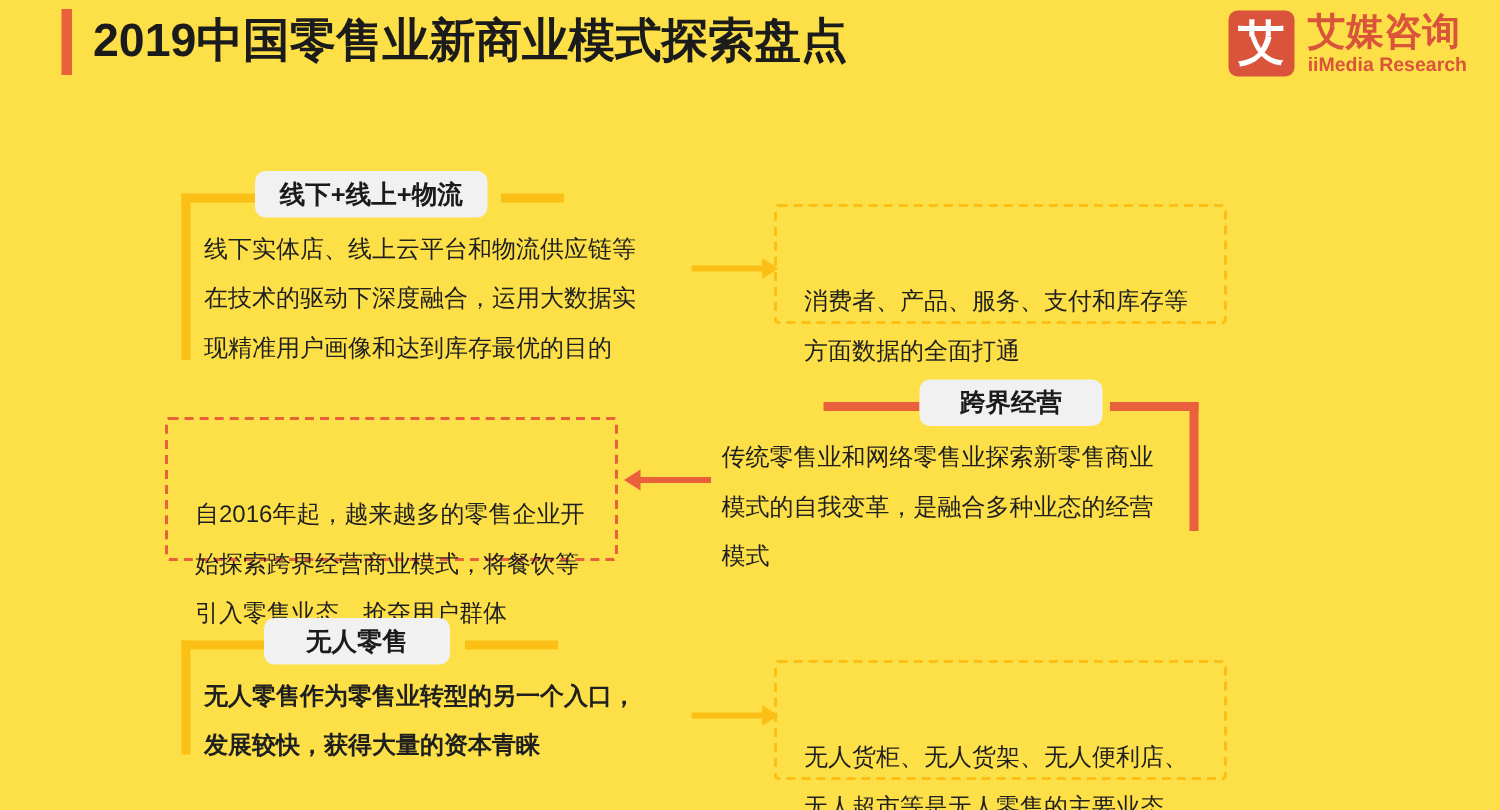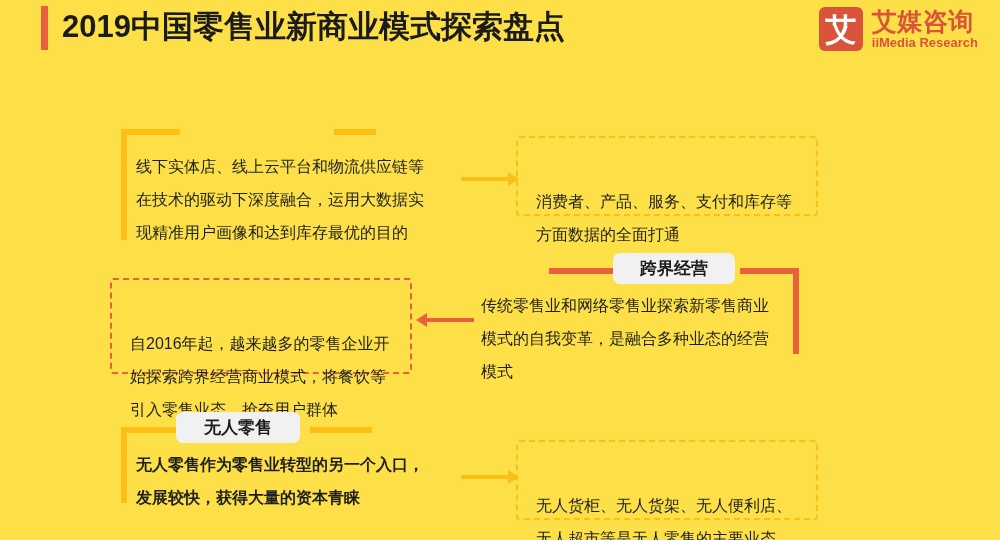--- a/index.html
+++ b/index.html
@@ -166,20 +166,23 @@
       <div class="logo-en">iiMedia Research</div>
     </div>
   </div>
 
   <div class="section" style="left:0; top:0; width:1000px; height:540px; pointer-events:none;">
 
     <div class="brk-v" style="left:121px; top:129px; height:111px; background:#FBBF16;"></div>
     <div class="brk-h" style="left:121px; top:129px; width:59px; background:#FBBF16;"></div>
     <div class="brk-h" style="left:334px; top:129px; width:42px; background:#FBBF16;"></div>
 
+    <div class="pill" style="left:170px; top:114px; width:155px; height:31px;">
+      <span>线下+线上+物流</span>
+    </div>
 
     <div class="body-text" style="left:136px; top:150px; width:330px;">线下实体店、线上云平台和物流供应链等
 在技术的驱动下深度融合，运用大数据实
 现精准用户画像和达到库存最优的目的</div>
 
     <div class="arrow right" style="left:461px; top:172px; width:58px;">
       <div class="shaft"></div>
         <div class="head"></div>
     </div>
 

